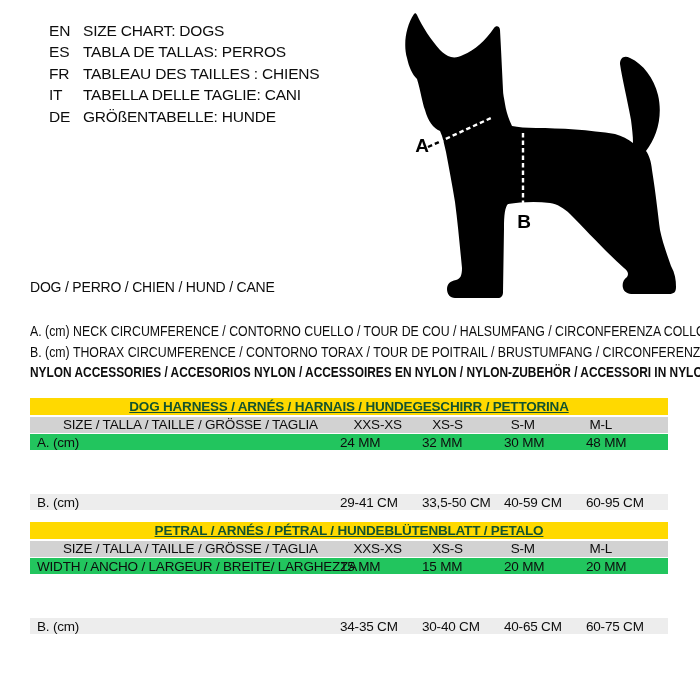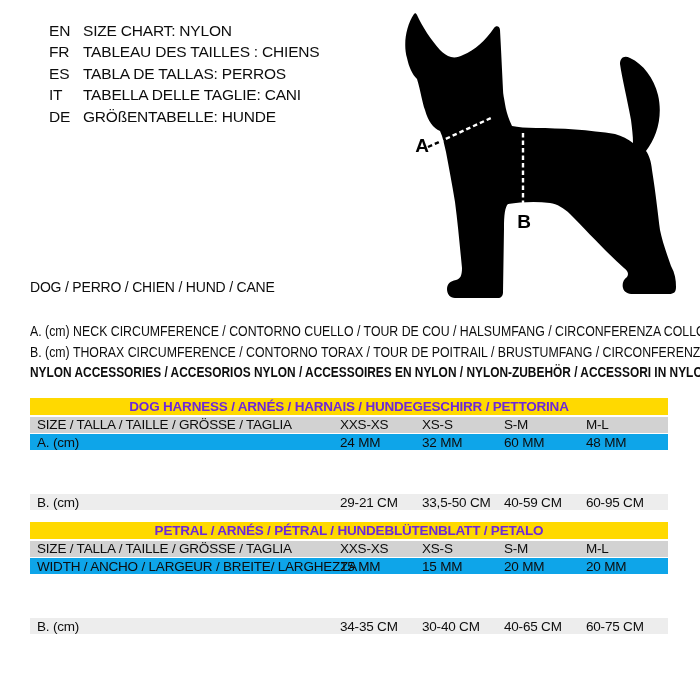--- a/index.html
+++ b/index.html
@@ -29,44 +29,44 @@
   .note-b { top:343px; }
   .note-nylon { top:363px; font-weight:700; transform:scaleX(0.85); }
 
   
   .table { left:30px; width:638px; }
   .table-1 { top:398px; }
   .table-2 { top:522px; }
   .t-head { height:17px; background:var(--header-yellow,#FFD900);
             display:flex; align-items:center; justify-content:center;
             font-weight:700; font-size:13.5px; letter-spacing:-0.2px;
-            white-space:nowrap; color:#6d28d9; }
+            white-space:nowrap; color:#14532d;text-decoration:underline; }
   .t-row { height:16px; margin-top:1.5px; display:flex; align-items:center;
            font-size:13.5px; letter-spacing:-0.2px; white-space:nowrap; }
-  .row-size { background:var(--row-gray,#D2D2D2); }
-  .row-mid  { background:#0ea5e9; }
+  .row-size { background:var(--row-gray,#D2D2D2);padding-left:26px; }
+  .row-mid  { background:#22c55e; }
   .row-b    { background:var(--row-light,#EDEDED);margin-top:44px; }
   .c-label { width:310px; padding-left:7px; }
   .c-val { width:82px; text-align:left; }
 </style>
 </head>
 <body>
 
 <div class="abs langs">
   <div class="lang-row">
     <span class="lang-code">EN</span>
-    <span class="lang-text">SIZE CHART: NYLON</span>
+    <span class="lang-text">SIZE CHART: DOGS</span>
+  </div>
+  <div class="lang-row">
+    <span class="lang-code">ES</span>
+    <span class="lang-text">TABLA DE TALLAS: PERROS</span>
   </div>
   <div class="lang-row">
     <span class="lang-code">FR</span>
     <span class="lang-text">TABLEAU DES TAILLES : CHIENS</span>
-  </div>
-  <div class="lang-row">
-    <span class="lang-code">ES</span>
-    <span class="lang-text">TABLA DE TALLAS: PERROS</span>
   </div>
   <div class="lang-row">
     <span class="lang-code">IT</span>
     <span class="lang-text">TABELLA DELLE TAGLIE: CANI</span>
   </div>
   <div class="lang-row">
     <span class="lang-code">DE</span>
     <span class="lang-text">GRÖßENTABELLE: HUNDE</span>
   </div>
 </div>
@@ -137,26 +137,26 @@
     <div class="c-label">SIZE / TALLA / TAILLE / GRÖSSE / TAGLIA</div>
     <div class="c-val">XXS-XS</div>
     <div class="c-val">XS-S</div>
     <div class="c-val">S-M</div>
     <div class="c-val">M-L</div>
   </div>
   <div class="t-row row-mid">
     <div class="c-label">A. (cm)</div>
     <div class="c-val">24 MM</div>
     <div class="c-val">32 MM</div>
-    <div class="c-val">60 MM</div>
+    <div class="c-val">30 MM</div>
     <div class="c-val">48 MM</div>
   </div>
   <div class="t-row row-b">
     <div class="c-label">B. (cm)</div>
-    <div class="c-val">29-21 CM</div>
+    <div class="c-val">29-41 CM</div>
     <div class="c-val">33,5-50 CM</div>
     <div class="c-val">40-59 CM</div>
     <div class="c-val">60-95 CM</div>
   </div>
 </div>
 
 <div class="abs table table-2">
   <div class="t-head">PETRAL / ARNÉS / PÉTRAL / HUNDEBLÜTENBLATT / PETALO</div>
   <div class="t-row row-size">
     <div class="c-label">SIZE / TALLA / TAILLE / GRÖSSE / TAGLIA</div>

